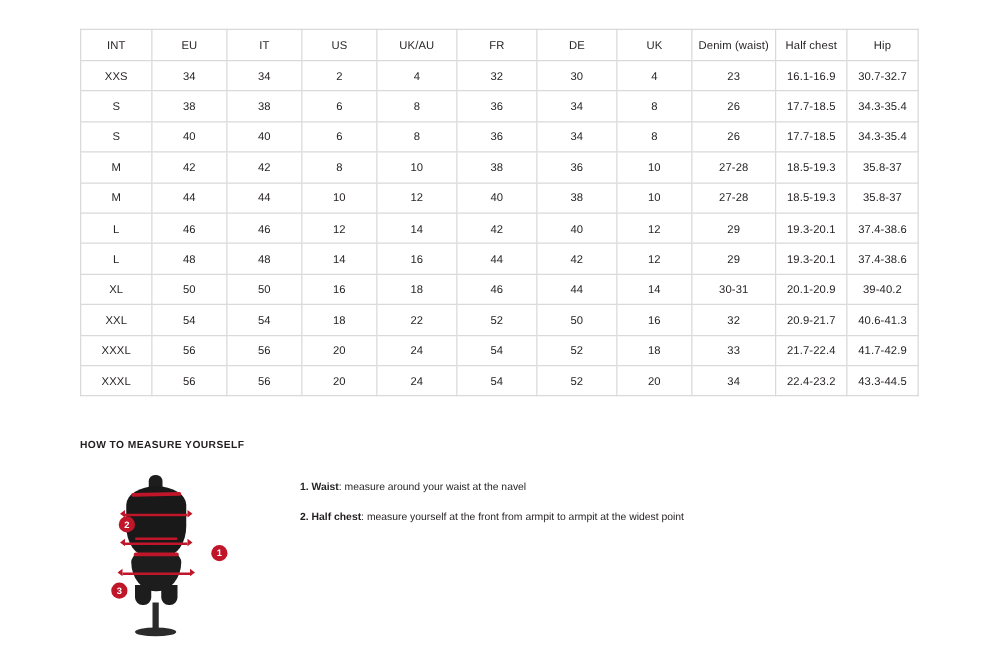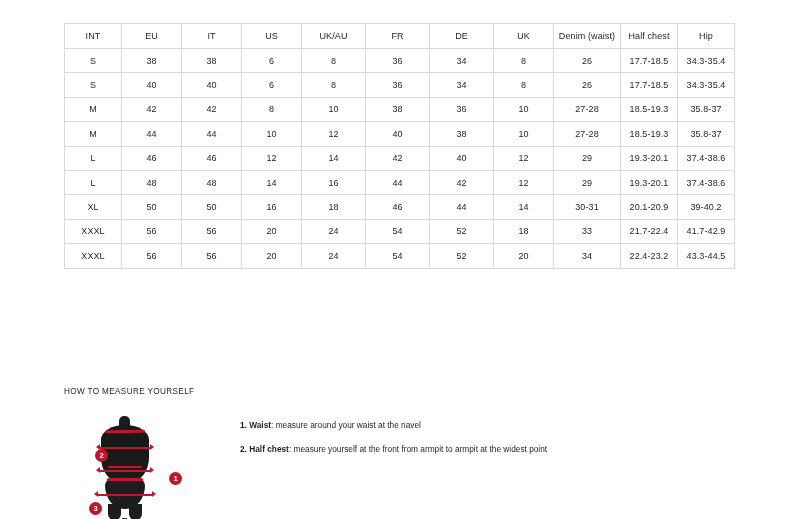--- a/index.html
+++ b/index.html
@@ -62,25 +62,24 @@
 
   
   #howto {
     position: absolute;
     left: 64px;
     top: 351px;
     width: 680px;
   }
   #howto-title {
     font-size: 8.2px;
-    font-weight: normal;
+    font-weight: bold;
     letter-spacing: 0.35px;
     color: #231f20;
     margin-bottom: 14px;
-    margin-top: 36px;
   }
   #howto-body {
     position: relative;
     display: flex;
     align-items: flex-start;
   }
   #figure-area {
     position: relative;
     width: 120px;
     height: 140px;
@@ -222,20 +221,33 @@
           <th>FR</th>
           <th>DE</th>
           <th>UK</th>
           <th>Denim (waist)</th>
           <th>Half chest</th>
           <th>Hip</th>
         </tr>
       </thead>
       <tbody>
         <tr>
+          <td>XXS</td>
+          <td>34</td>
+          <td>34</td>
+          <td>2</td>
+          <td>4</td>
+          <td>32</td>
+          <td>30</td>
+          <td>4</td>
+          <td>23</td>
+          <td>16.1-16.9</td>
+          <td>30.7-32.7</td>
+        </tr>
+        <tr>
           <td>S</td>
           <td>38</td>
           <td>38</td>
           <td>6</td>
           <td>8</td>
           <td>36</td>
           <td>34</td>
           <td>8</td>
           <td>26</td>
           <td>17.7-18.5</td>
@@ -311,20 +323,33 @@
           <td>50</td>
           <td>50</td>
           <td>16</td>
           <td>18</td>
           <td>46</td>
           <td>44</td>
           <td>14</td>
           <td>30-31</td>
           <td>20.1-20.9</td>
           <td>39-40.2</td>
+        </tr>
+        <tr>
+          <td>XXL</td>
+          <td>54</td>
+          <td>54</td>
+          <td>18</td>
+          <td>22</td>
+          <td>52</td>
+          <td>50</td>
+          <td>16</td>
+          <td>32</td>
+          <td>20.9-21.7</td>
+          <td>40.6-41.3</td>
         </tr>
         <tr>
           <td>XXXL</td>
           <td>56</td>
           <td>56</td>
           <td>20</td>
           <td>24</td>
           <td>54</td>
           <td>52</td>
           <td>18</td>

